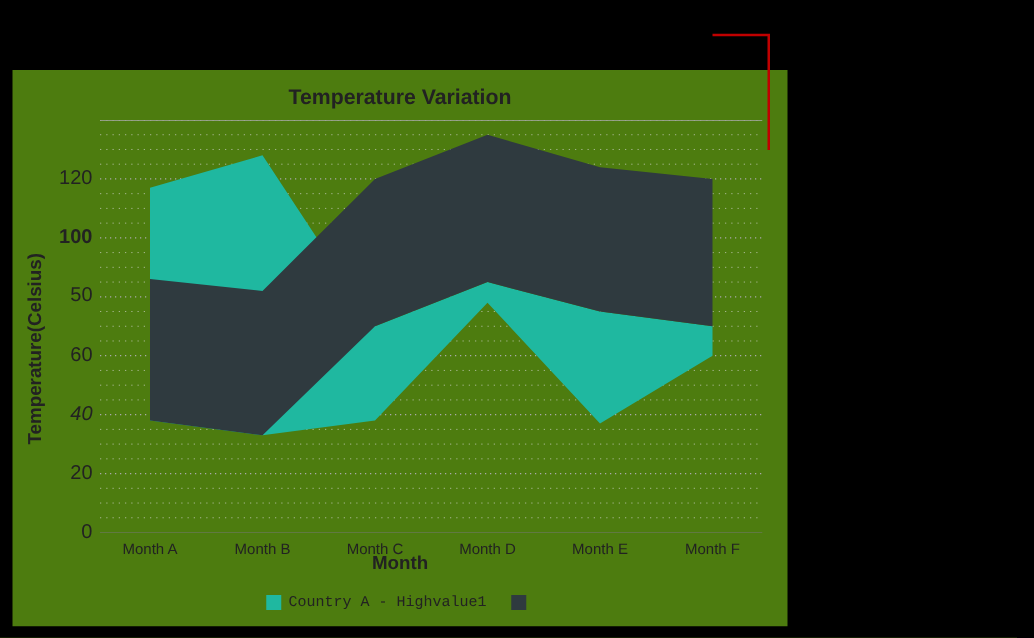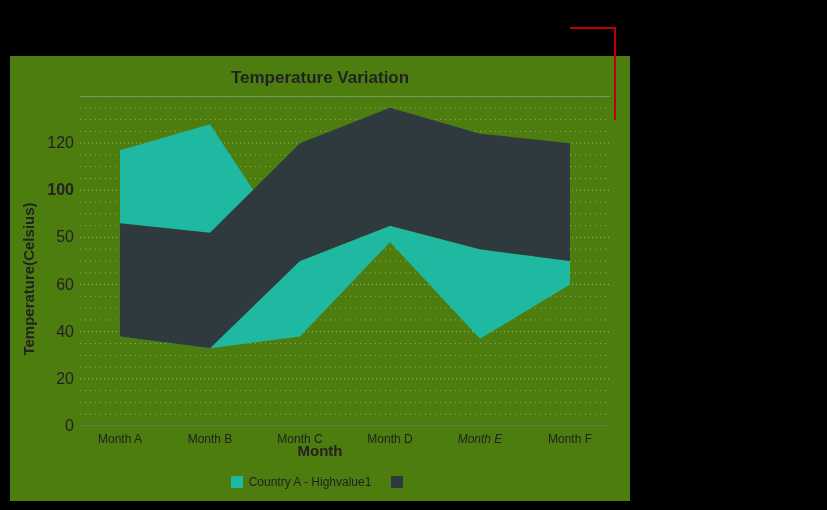--- a/index.html
+++ b/index.html
@@ -83,20 +83,21 @@
     left: 0;
     right: 0;
     text-align: center;
     font-size: 12px;
     color: #222;
   }
   .legend-item {
     display: inline-flex;
     align-items: center;
     margin: 0 10px;
+    font-family: Liberation Mono, monospace;
   }
   .swatch {
     display: inline-block;
     width: 12px;
     height: 12px;
     margin-right: 6px;
   }
   .callout {
     position: absolute;
     pointer-events: none;
@@ -139,30 +140,30 @@
         <line x1="0" x2="530" y1="35.35714285714283" y2="35.35714285714283" stroke="#ddd" stroke-width="0.5" stroke-dasharray="1 4"></line>
         <line x1="0" x2="530" y1="23.571428571428555" y2="23.571428571428555" stroke="#ddd" stroke-width="0.5" stroke-dasharray="1 4"></line>
         <line x1="0" x2="530" y1="11.785714285714278" y2="11.785714285714278" stroke="#ddd" stroke-width="0.5" stroke-dasharray="1 4"></line>
         <line x1="0" x2="530" y1="0" y2="0" stroke="#ddd" stroke-width="0.5" stroke-dasharray="1 4"></line>
         <line x1="0" x2="530" y1="0" y2="0" stroke="#aaa" stroke-width="1"></line>
         <path d="M40 54.21428571428572 L130 28.285714285714278 L220 165 L310 129.64285714285717 L400 153.21428571428572 L490 165 L490 188.57142857142858 L400 242.78571428571428 L310 146.14285714285714 L220 240.42857142857144 L130 252.21428571428572 L40 240.42857142857144 Z" fill="#1fb8a0"></path>
         <path d="M40 127.28571428571428 L130 136.7142857142857 L220 47.14285714285717 L310 11.785714285714278 L400 37.71428571428572 L490 47.14285714285717 L490 165 L400 153.21428571428572 L310 129.64285714285717 L220 165 L130 252.21428571428572 L40 240.42857142857144 Z" fill="#2f3a3f"></path>
       </svg>
       <div class="ytick" style="top: 330px;">0</div>
       <div class="ytick" style="top: 282.857px; text-align: center;">20</div>
-      <div class="ytick" style="top: 235.714px;">40</div>
+      <div class="ytick" style="top: 235.714px; font-style: italic;">40</div>
       <div class="ytick" style="top: 188.571px;">60</div>
       <div class="ytick" style="top: 141.429px;">50</div>
       <div class="ytick" style="top: 94.2857px; font-weight: bold;">100</div>
       <div class="ytick" style="top: 47.1429px;">120</div>
       <div class="xtick" style="left: 40px;">Month A</div>
       <div class="xtick" style="left: 130px; text-align: right;">Month B</div>
       <div class="xtick" style="left: 220px;">Month C</div>
       <div class="xtick" style="left: 310px;">Month D</div>
-      <div class="xtick" style="left: 400px; font-style: italic;">Month E</div>
+      <div class="xtick" style="left: 400px;">Month E</div>
       <div class="xtick" style="left: 490px;">Month F</div>
     </div>
 
   <div class="xlabel">Month</div>
 
   <div class="legend" id="legend"><span class="legend-item">
         <span class="swatch" style="background: rgb(31, 184, 160);"></span>
         <span>Country A - Highvalue1</span>
       </span><span class="legend-item">
         <span class="swatch" style="background: rgb(47, 58, 63);"></span>

